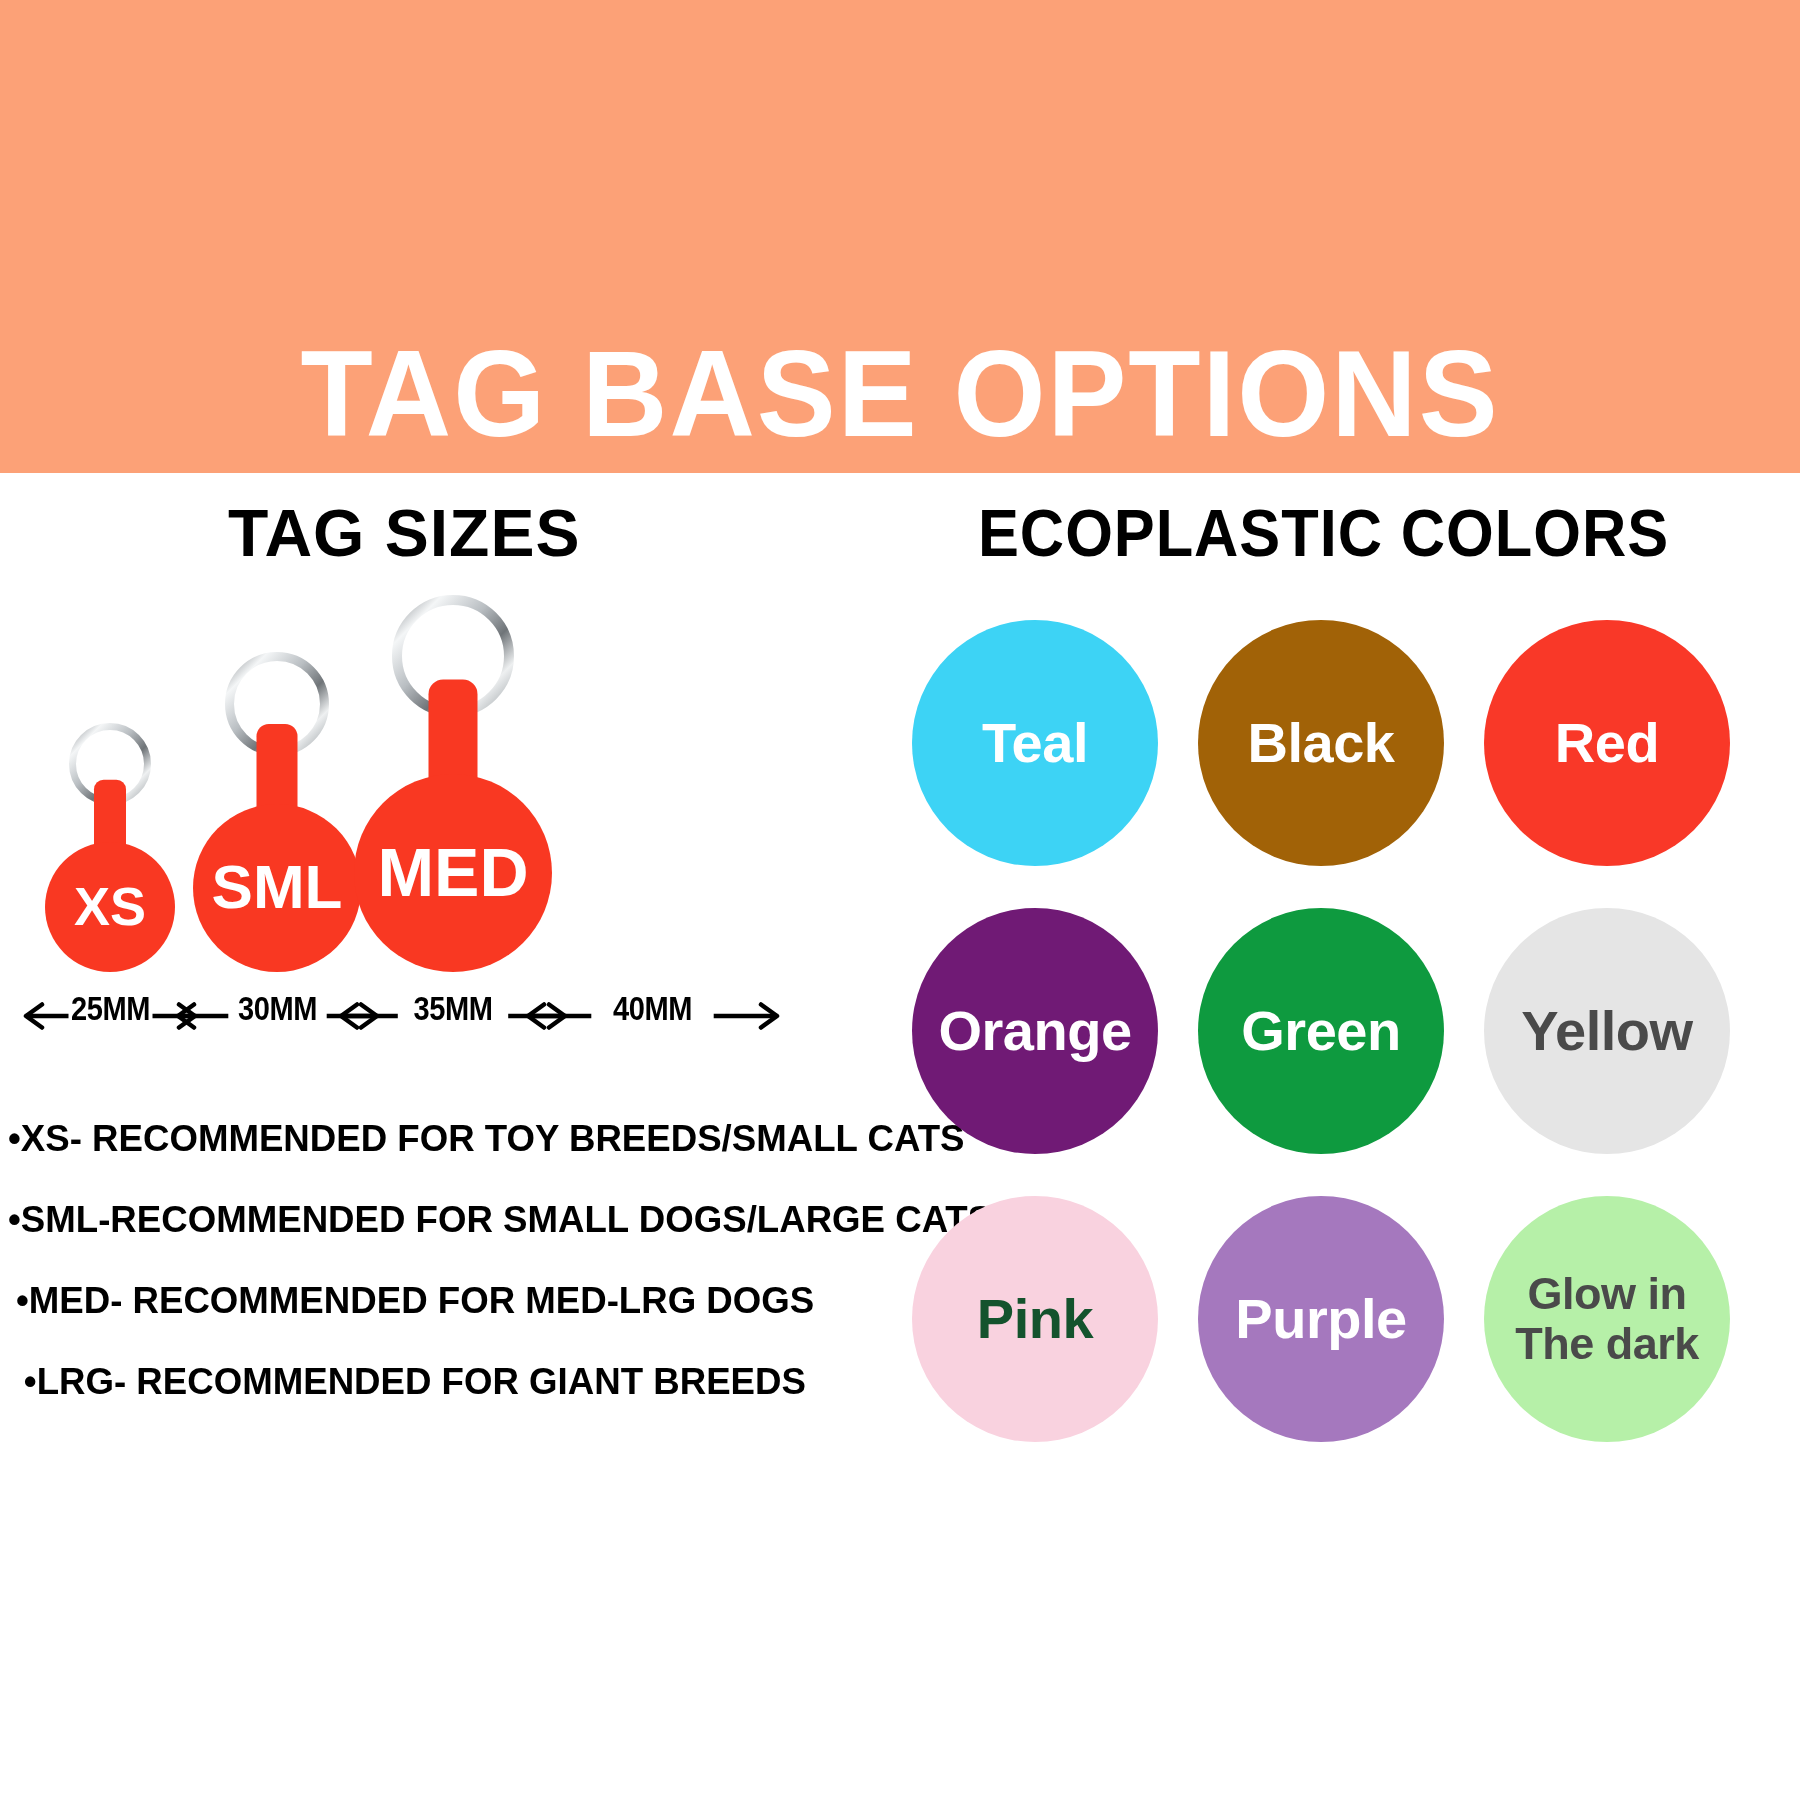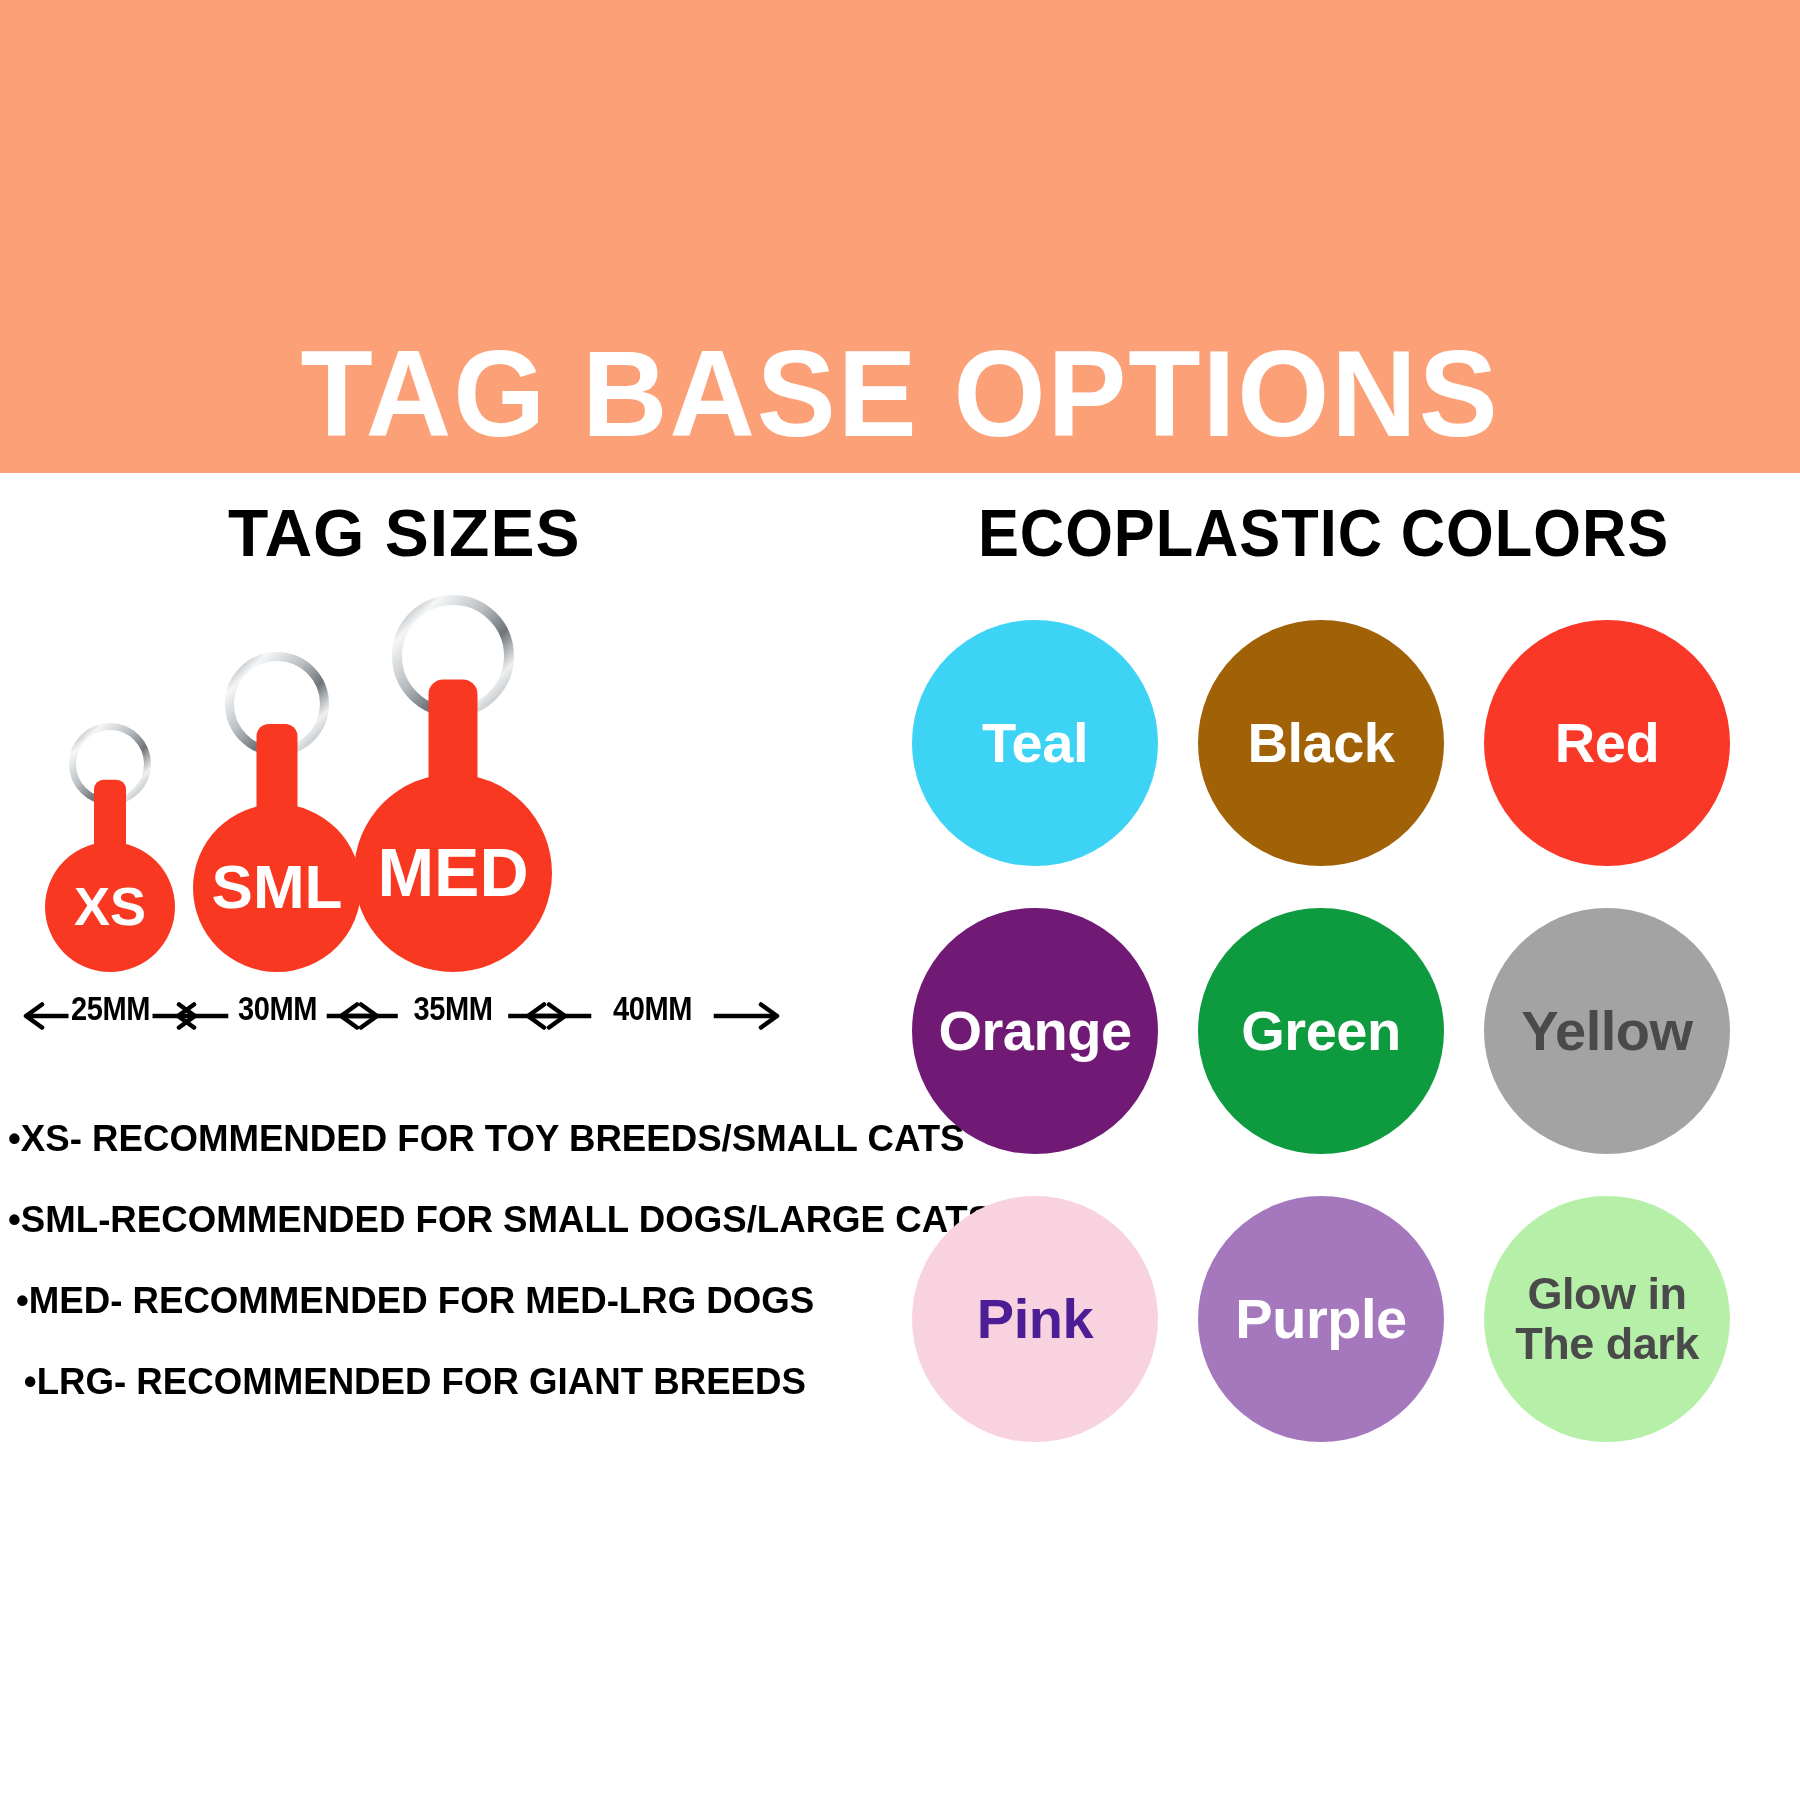--- a/index.html
+++ b/index.html
@@ -280,25 +280,25 @@
     </div>
     <div class="swatch" style="background: rgb(249, 56, 40);">
       <div class="swatch-label" style="color: rgb(255, 255, 255);">Red</div>
     </div>
     <div class="swatch" style="background: #701a75;">
       <div class="swatch-label" style="color: rgb(255, 255, 255);">Orange</div>
     </div>
     <div class="swatch" style="background: rgb(14, 154, 63);">
       <div class="swatch-label" style="color: rgb(255, 255, 255);">Green</div>
     </div>
-    <div class="swatch" style="background: #a3a3a3;">
+    <div class="swatch" style="background: #e5e5e5;">
       <div class="swatch-label" style="color: rgb(74, 74, 74);">Yellow</div>
     </div>
     <div class="swatch" style="background: rgb(249, 210, 223);">
-      <div class="swatch-label" style="color: #4c1d95;">Pink</div>
+      <div class="swatch-label" style="color: #14532d;">Pink</div>
     </div>
     <div class="swatch" style="background: rgb(165, 120, 190);">
       <div class="swatch-label" style="color: rgb(255, 255, 255);">Purple</div>
     </div>
     <div class="swatch" style="background: rgb(182, 240, 168);">
       <div class="swatch-label two-line" style="color: rgb(74, 74, 74);">Glow in<br>The dark</div>
     </div>
   </div>
 
 </body></html>

